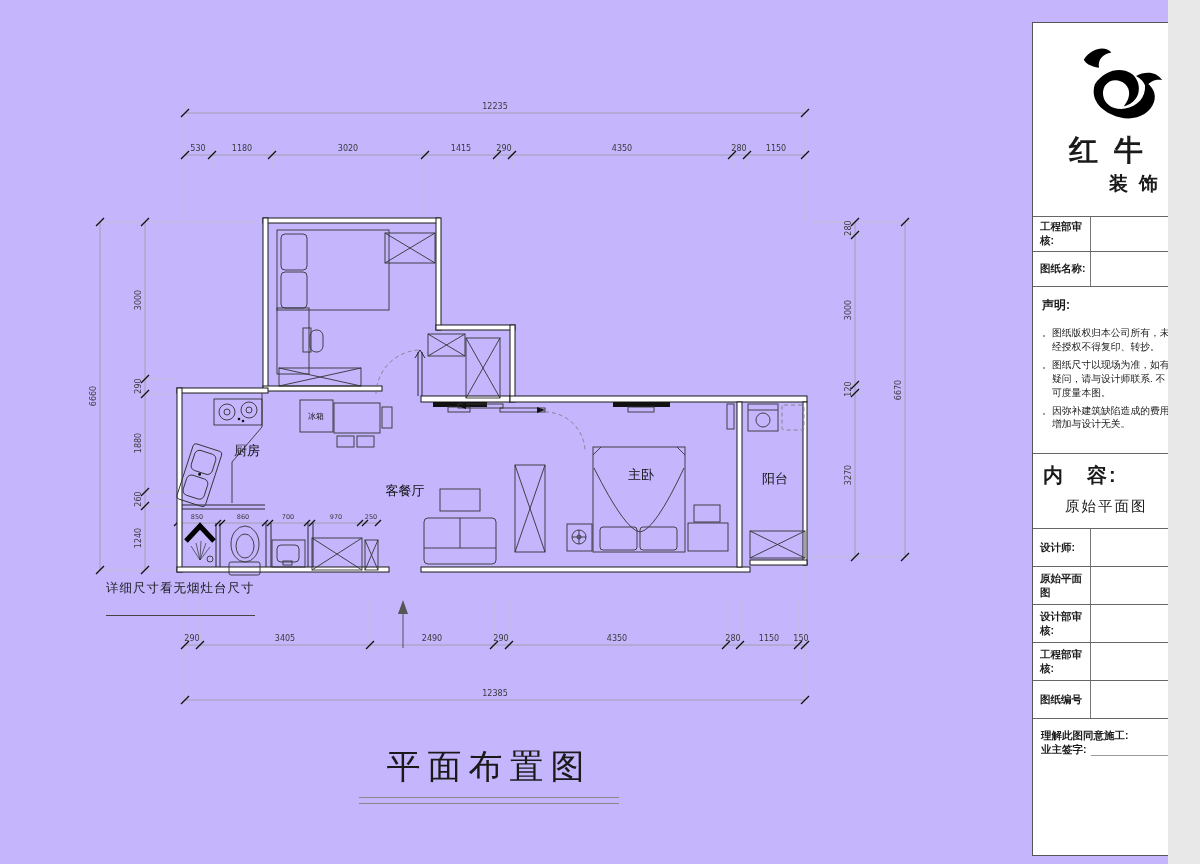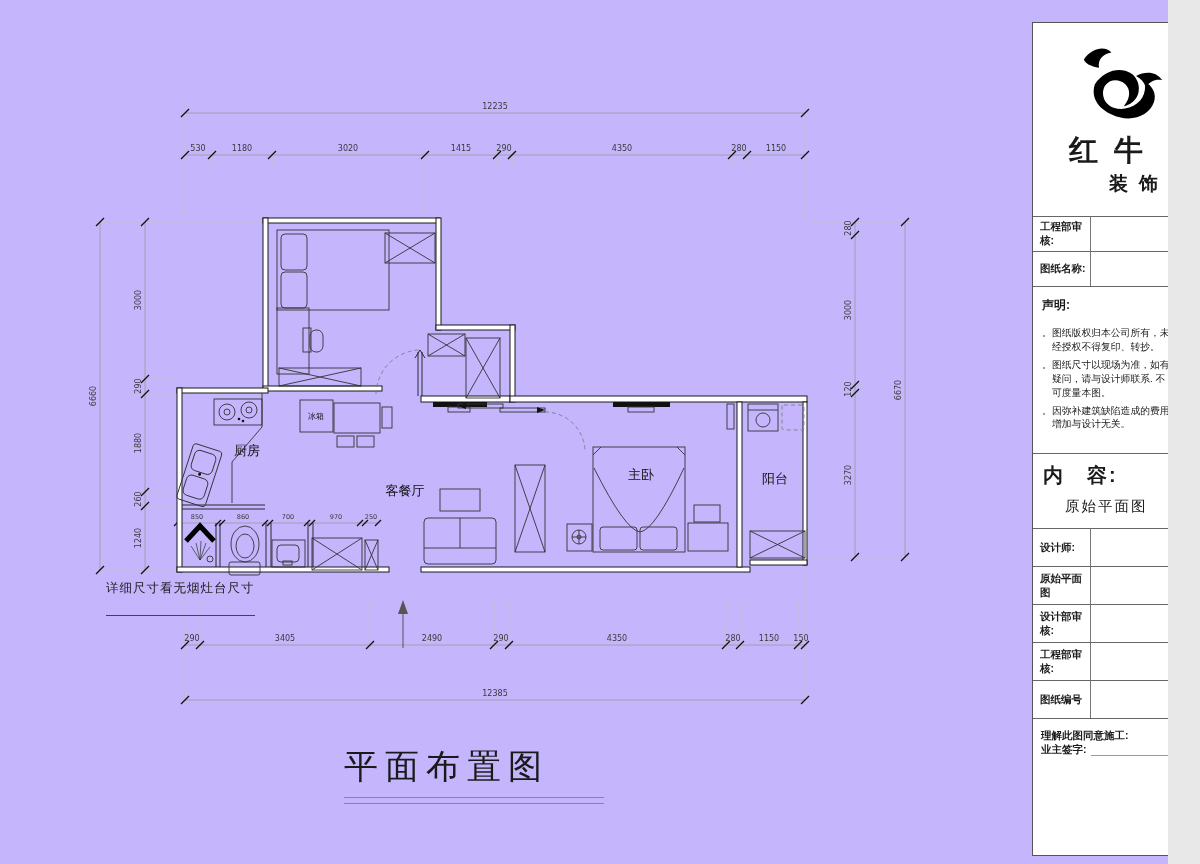--- a/index.html
+++ b/index.html
@@ -15,21 +15,21 @@
   .tk{stroke:#111;stroke-width:1.3;}
   .wall{fill:#ffffff;stroke:#1a1a1a;stroke-width:1;}
   .fur{fill:none;stroke:#333;stroke-width:0.9;}
   .furf{fill:#111;stroke:none;}
   .thin{stroke:#1a1a1a;stroke-width:0.9;}
   .dash{fill:none;stroke:#777;stroke-width:0.8;stroke-dasharray:4,3;}
 
   
   .plan-note{position:absolute;left:106px;top:580px;font-size:12.5px;letter-spacing:1px;
              border-bottom:1px solid #444;padding-bottom:18px;}
-  .plan-title{position:absolute;left:344px;top:744px;width:260px;text-align:left;}
+  .plan-title{position:absolute;left:359px;top:744px;width:260px;text-align:center;}
   .plan-title .t{font-family:"Liberation Serif","DejaVu Serif",serif;font-size:34px;letter-spacing:7px;}
   .plan-title .u1{border-top:1px solid #888;margin-top:7px;}
   .plan-title .u2{border-top:1px solid #888;margin-top:5px;}
 
   
   .tb{position:absolute;left:1032px;top:22px;width:148px;height:834px;border:1.5px solid #555;
       box-sizing:border-box;display:flex;flex-direction:column;background:#fff;}
   .tb-logo{height:193px;border-bottom:1px solid #666;position:relative;}
   .tb-logo svg{position:absolute;left:22px;top:8px;}
   .tb-name1{position:absolute;left:0;top:108px;width:100%;text-align:center;

